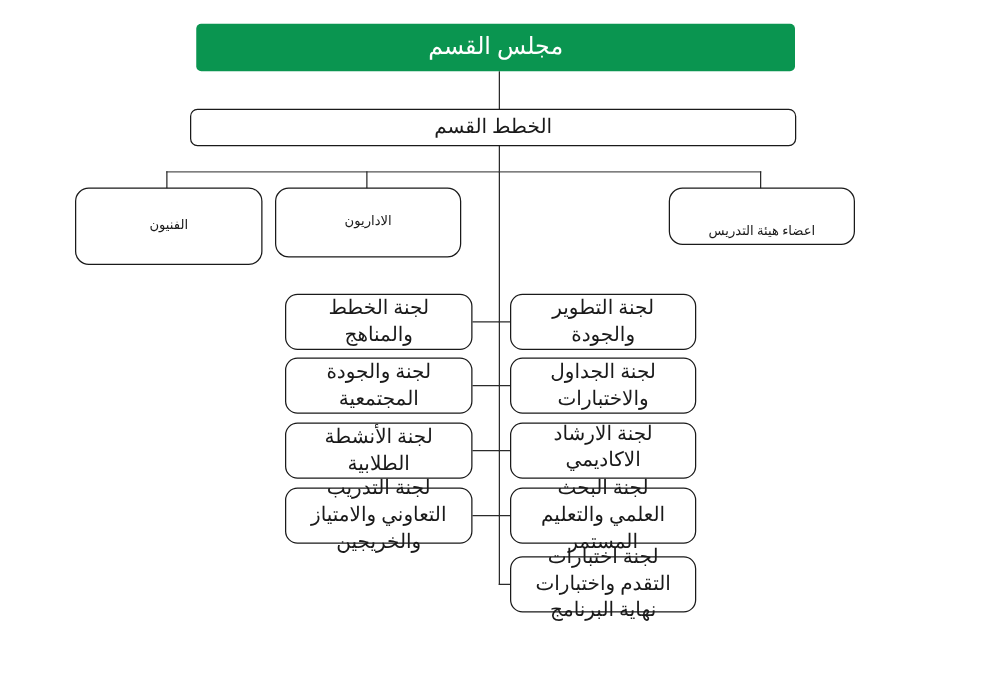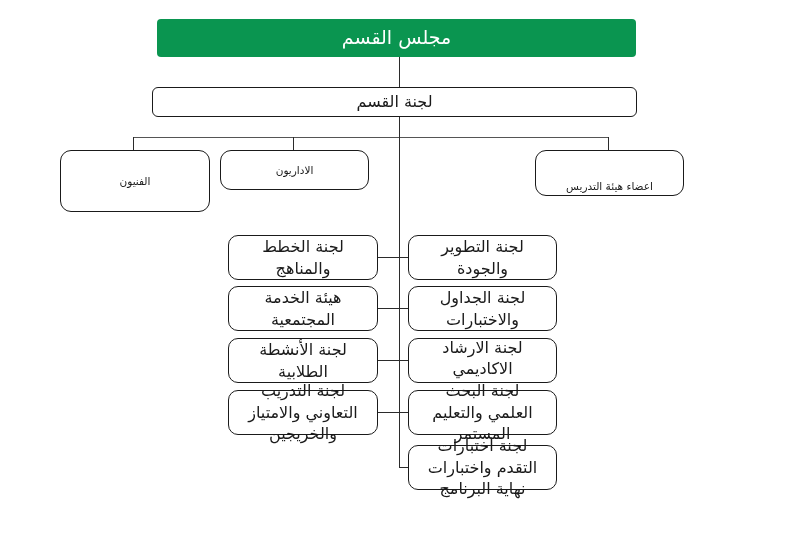--- a/index.html
+++ b/index.html
@@ -29,20 +29,21 @@
     text-align: center;
     border: 1.6px solid #1a1a1a;
     border-radius: 9px;
     background: #ffffff;
     color: #1a1a1a;
     direction: rtl;
     unicode-bidi: isolate;
     line-height: 1.35;
     padding: 2px 18px;
     z-index: 3;
+    font-family: Liberation Serif, serif;
   }
   .node span {
     display: block;
     width: 100%;
   }
 
   
   .node.root {
     background: #0a9550;
     border: none;
@@ -104,41 +105,41 @@
   <div class="conn h" style="left:399px; top:308px; width:10px;"></div>
   <div class="conn h" style="left:399px; top:360px; width:10px;"></div>
   <div class="conn h" style="left:399px; top:412px; width:10px;"></div>
   <div class="conn h" style="left:399px; top:467px; width:10px;"></div>
 
   <div class="node root" style="left:157px; top:19px; width:479px; height:38px;">
     <span>مجلس القسم</span>
   </div>
 
   <div class="node head" style="left:152px; top:87px; width:485px; height:30px;">
-    <span>لجنة القسم</span>
+    <span>الخطط القسم</span>
   </div>
 
   <div class="node staff" style="left:60px; top:150px; width:150px; height:62px;">
     <span>الفنيون</span>
   </div>
 
-  <div class="node staff" style="left:220px; top:150px; width:149px; height:40px;">
+  <div class="node staff" style="left:220px; top:150px; width:149px; height:56px;">
     <span>الاداريون</span>
   </div>
 
   <div class="node staff" style="left:535px; top:150px; width:149px; height:46px;align-items:flex-end;">
     <span>اعضاء هيئة التدريس</span>
   </div>
 
   <div class="node committee" style="left:228px; top:235px; width:150px; height:45px;">
     <span>لجنة الخطط والمناهج</span>
   </div>
 
   <div class="node committee" style="left:228px; top:286px; width:150px; height:45px;">
-    <span>هيئة الخدمة المجتمعية</span>
+    <span>لجنة والجودة المجتمعية</span>
   </div>
 
   <div class="node committee" style="left:228px; top:338px; width:150px; height:45px;">
     <span>لجنة الأنشطة الطلابية</span>
   </div>
 
   <div class="node committee" style="left:228px; top:390px; width:150px; height:45px;">
     <span>لجنة التدريب التعاوني والامتياز والخريجين</span>
   </div>
 

